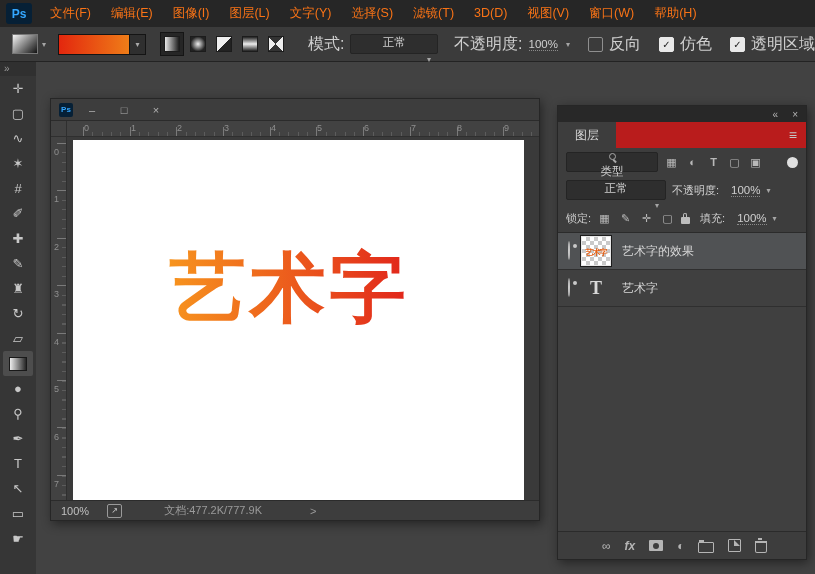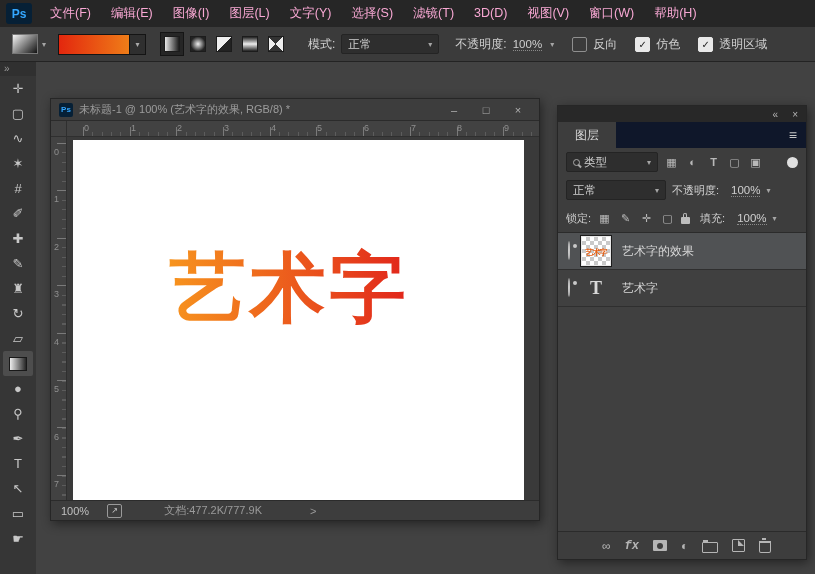--- a/index.html
+++ b/index.html
@@ -2,43 +2,43 @@
 <html><head>
 <meta charset="utf-8">
 <style>
   html,body{margin:0;padding:0;background:#222;}
   #root{position:relative;width:815px;height:574px;overflow:hidden;background:#424242;
         font-family:"Liberation Sans","DejaVu Sans",sans-serif;-webkit-font-smoothing:antialiased;}
   
   .menubar{position:absolute;top:0;left:0;right:0;height:27px;background:#262626;display:flex;align-items:center;padding-left:6px;}
   .ps-logo{width:26px;height:21px;background:#062036;border-radius:3px;color:#34a7ff;font-size:12px;font-weight:bold;
            display:flex;align-items:center;justify-content:center;margin-right:8px;}
-  .mi{color:#f9a8d4;font-size:12.5px;padding:0 10px;line-height:27px;white-space:nowrap;cursor:default;}
+  .mi{color:#f97316;font-size:12.5px;padding:0 10px;line-height:27px;white-space:nowrap;cursor:default;}
   
   .optionsbar{position:absolute;top:27px;left:0;right:0;height:35px;background:#3b3b3b;border-bottom:1px solid #232323;
               display:flex;align-items:center;padding-left:12px;box-sizing:border-box;}
   .preset{display:flex;align-items:center;gap:4px;}
   .preset-sw{width:24px;height:18px;background:linear-gradient(135deg,#f5f5f5,#111);border:1px solid #777;}
   .chev{color:#a5a5a5;font-size:8px;}
   .grad-pick{display:flex;margin-left:12px;}
   .grad-preview{width:70px;height:19px;background:linear-gradient(90deg,#e3270e,#ef7d18);border:1px solid #141414;}
   .grad-chev{width:15px;height:19px;background:#2f2f2f;border:1px solid #141414;border-left:none;display:flex;align-items:center;justify-content:center;color:#aaa;font-size:8px;}
   .gt-group{display:flex;gap:2px;margin-left:14px;}
   .gt{width:22px;height:22px;display:flex;align-items:center;justify-content:center;border:1px solid transparent;}
   .gt.sel{background:#262626;border-color:#151515;}
   .gt i{display:block;width:14px;height:14px;border:1px solid #1c1c1c;}
   .g-linear{background:linear-gradient(90deg,#e8e8e8,#1c1c1c);}
   .g-radial{background:radial-gradient(circle at 50% 50%,#eee 0%,#222 75%);}
   .g-angle{background:linear-gradient(135deg,#eee 50%,#222 50%);}
   .g-reflected{background:linear-gradient(180deg,#222,#eee 50%,#222);}
   .g-diamond{background:conic-gradient(from 45deg,#eee 0 25%,#333 25% 50%,#eee 50% 75%,#333 75%);}
-  .lbl{color:#cfcfcf;font-size:12px;white-space:nowrap;}
+  .lbl{color:#cfcfcf;font-size:16px;white-space:nowrap;}
   .ob-mode-lbl{margin-left:20px;}
   .dd{background:#2e2e2e;border:1px solid #242424;border-radius:2px;height:20px;display:flex;align-items:center;
-      padding:0 6px;gap:5px;color:#cfcfcf;font-size:11.5px;box-sizing:border-box;}
+      padding:0 6px;gap:5px;color:#cfcfcf;font-size:11.5px;box-sizing:border-box;flex-direction:column;}
   .dd .chev{margin-left:auto;}
   .dd.mode{width:98px;margin-left:6px;}
   .ob-op-lbl{margin-left:16px;}
   .val{color:#cfcfcf;font-size:11.5px;border-bottom:1px dotted #8a8a8a;margin-left:6px;}
   .ob-chev{margin-left:8px;}
   .cb{display:flex;align-items:center;gap:6px;margin-left:18px;}
   .box{width:13px;height:13px;border:1px solid #8f8f8f;border-radius:2px;font-size:10px;line-height:13px;text-align:center;color:transparent;font-style:normal;}
   .box.on{background:#e9e9e9;border-color:#e9e9e9;color:#1c1c1c;}
   
   .toolbar{position:absolute;left:0;top:62px;bottom:0;width:36px;background:#363636;border-right:1px solid #2a2a2a;
@@ -76,21 +76,21 @@
               display:flex;align-items:center;box-sizing:border-box;padding-left:10px;}
   .zoom-txt{color:#c0c0c0;font-size:11px;}
   .share-i{width:13px;height:12px;border:1px solid #9a9a9a;border-radius:2px;color:#c9c9c9;font-size:8px;
            display:flex;align-items:center;justify-content:center;margin-left:18px;}
   .docinfo{color:#9a9a9a;font-size:11px;margin-left:42px;}
   .chev-r{color:#9a9a9a;font-size:11px;margin-left:48px;}
   
   .layers{position:absolute;left:521px;top:43px;width:250px;height:455px;background:#3d3d3d;border:1px solid #262626;
           box-shadow:2px 3px 10px rgba(0,0,0,.45);box-sizing:border-box;}
   .lp-head{height:16px;background:#282828;display:flex;align-items:center;justify-content:flex-end;gap:14px;padding-right:8px;color:#b5b5b5;font-size:10px;}
-  .lp-tabs{height:26px;background:#0f172a;display:flex;align-items:stretch;gap:41px;}
+  .lp-tabs{height:26px;background:#b91c1c;display:flex;align-items:stretch;gap:41px;}
   .lp-tab{width:58px;background:#3d3d3d;color:#d6d6d6;font-size:12px;display:flex;align-items:center;justify-content:center;}
   .lp-menu{margin-left:auto;color:#c5c5c5;font-size:14px;display:flex;align-items:center;padding-right:9px;}
   .lp-row{height:28px;display:flex;align-items:center;gap:6px;padding:0 8px;box-sizing:border-box;}
   .dd.filter{width:92px;gap:4px;}
   .dd.blend{width:100px;}
   .fico{color:#b8b8b8;font-size:11px;width:15px;text-align:center;flex:none;font-weight:bold;}
   .search-i{width:5px;height:5px;border:1.5px solid #a8a8a8;border-radius:50%;position:relative;flex:none;}
   .search-i::after{content:"";position:absolute;left:4.5px;top:4.5px;width:4px;height:1.5px;background:#a8a8a8;transform:rotate(45deg);transform-origin:0 0;}
   .toggle-i{width:11px;height:11px;border-radius:50%;background:#e0e0e0;margin-left:auto;flex:none;}
   .lock-i{width:9px;height:7px;background:#bdbdbd;border-radius:1px;position:relative;margin-top:5px;flex:none;}
@@ -105,21 +105,21 @@
                  border:1px solid #e8e8e8;outline:1px solid #1c1c1c;position:relative;}
   .mini{position:absolute;left:0;right:0;top:10px;text-align:center;font-size:8px;font-weight:bold;color:#e55e12;letter-spacing:-1px;font-style:normal;}
   .thumb.ttext{color:#d8d8d8;font-size:18px;font-weight:bold;text-align:center;line-height:30px;font-family:"Liberation Serif","DejaVu Serif",serif;}
   .thumb.white{background:#fff;border:1px solid #8a8a8a;}
   .lname{color:#d8d8d8;font-size:12px;white-space:nowrap;}
   .italic{font-style:italic;}
   .bg-lock{margin-left:auto;margin-right:16px;}
   .lp-bottom{position:absolute;bottom:0;left:0;right:0;height:28px;background:#3d3d3d;border-top:1px solid #2b2b2b;
              display:flex;align-items:center;gap:14px;padding-left:44px;box-sizing:border-box;}
   .bico{color:#b5b5b5;font-size:12px;}
-  .fx{font-style:italic;font-weight:bold;font-size:12px;font-family:Liberation Mono, monospace;}
+  .fx{font-style:italic;font-weight:bold;font-size:12px;}
   .mask-i{width:14px;height:11px;background:#b5b5b5;border-radius:1px;position:relative;}
   .mask-i::after{content:"";position:absolute;left:4px;top:2.5px;width:6px;height:6px;border-radius:50%;background:#3d3d3d;}
   .folder-i{width:14px;height:9px;border:1px solid #b5b5b5;border-radius:1px;position:relative;margin-top:3px;}
   .folder-i::before{content:"";position:absolute;top:-3px;left:0;width:5px;height:2px;background:#b5b5b5;}
   .newlayer-i{width:11px;height:11px;border:1px solid #b5b5b5;border-radius:1px;position:relative;}
   .newlayer-i::before{content:"";position:absolute;right:0;top:0;width:0;height:0;border:3px solid #3d3d3d;border-left-color:#b5b5b5;border-bottom-color:#b5b5b5;}
   .trash-i{width:10px;height:9px;border:1px solid #b5b5b5;border-top:2px solid #b5b5b5;border-radius:0 0 2px 2px;position:relative;margin-top:3px;}
   .trash-i::before{content:"";position:absolute;top:-5px;left:2px;width:4px;height:2px;background:#b5b5b5;}
 </style>
 </head>
@@ -249,21 +249,20 @@
     <div class="tool">
         <span>☛</span>
       </div>
   </div>
 
   <div class="workspace">
 
     <div class="docwin">
       <div class="doc-title">
         <span class="ps-mini">Ps</span>
-        <span class="doc-title-text">未标题-1 @ 100% (艺术字的效果, RGB/8) *</span>
         <span class="wbtn">–</span>
         <span class="wbtn">□</span>
         <span class="wbtn">×</span>
       </div>
       <div class="ruler-corner"></div>
       <div class="ruler-h">
         <span style="left:17px">0</span>
         <span style="left:64px">1</span>
         <span style="left:110px">2</span>
         <span style="left:157px">3</span>

